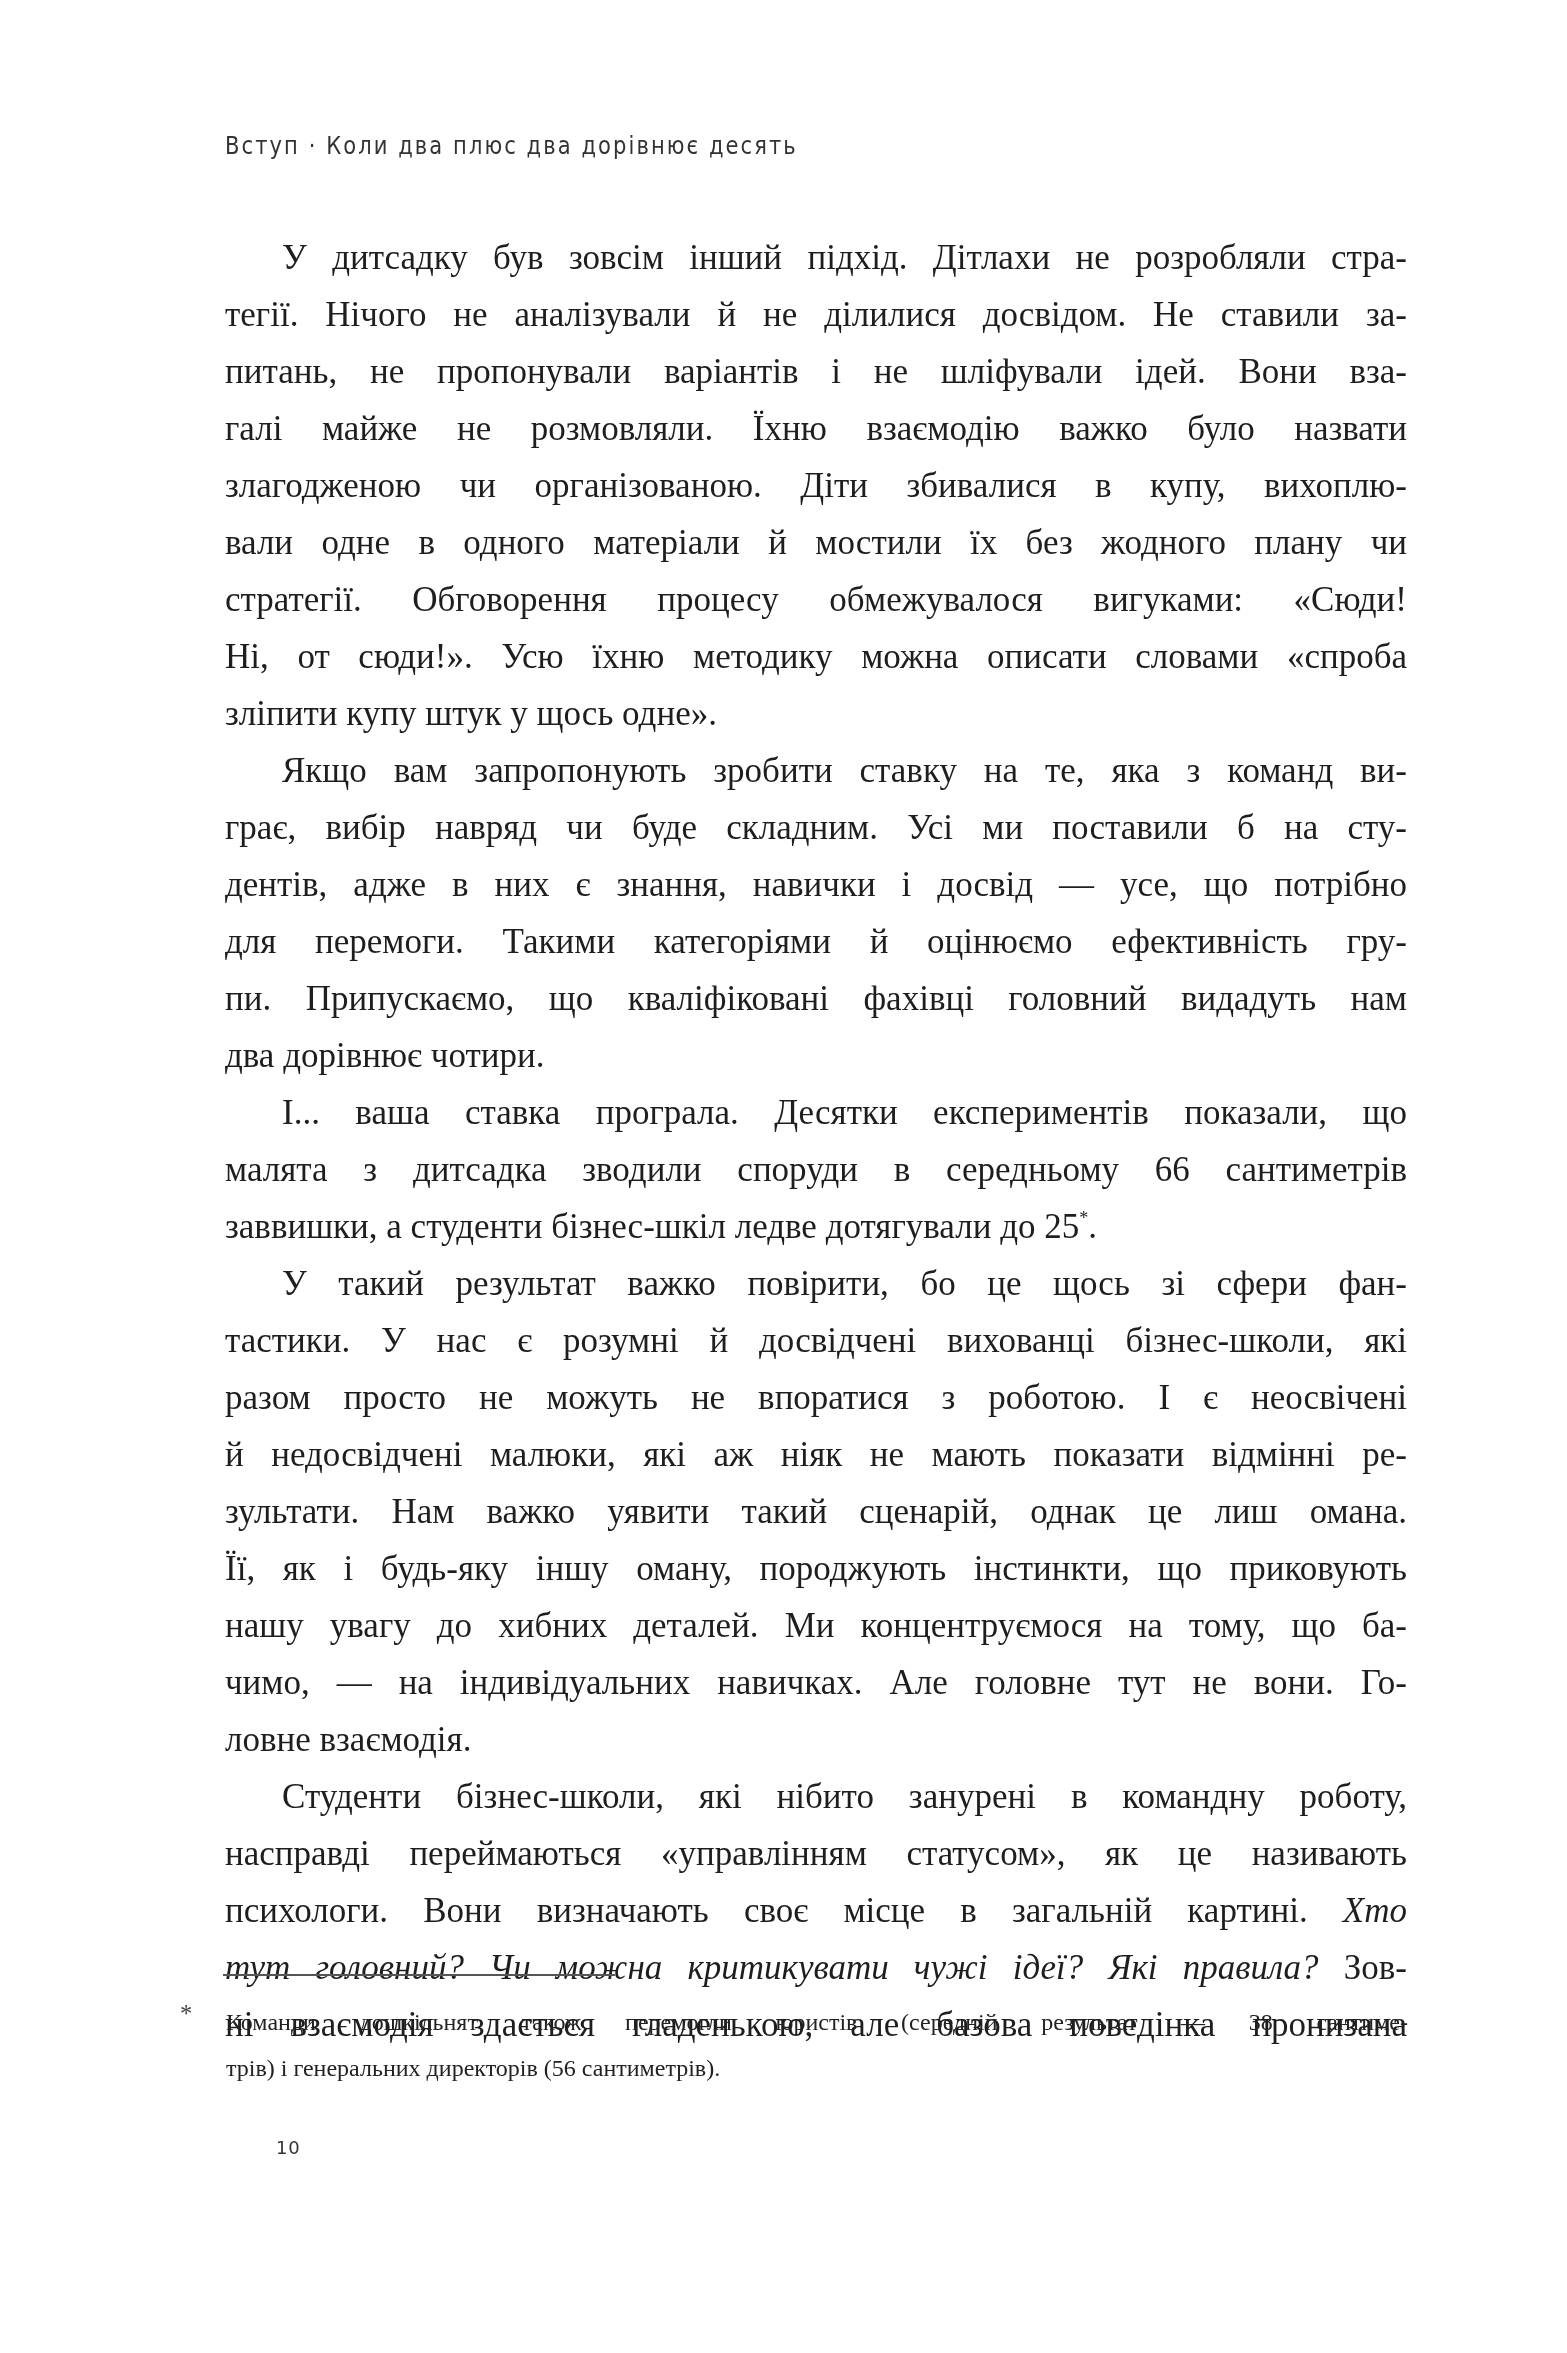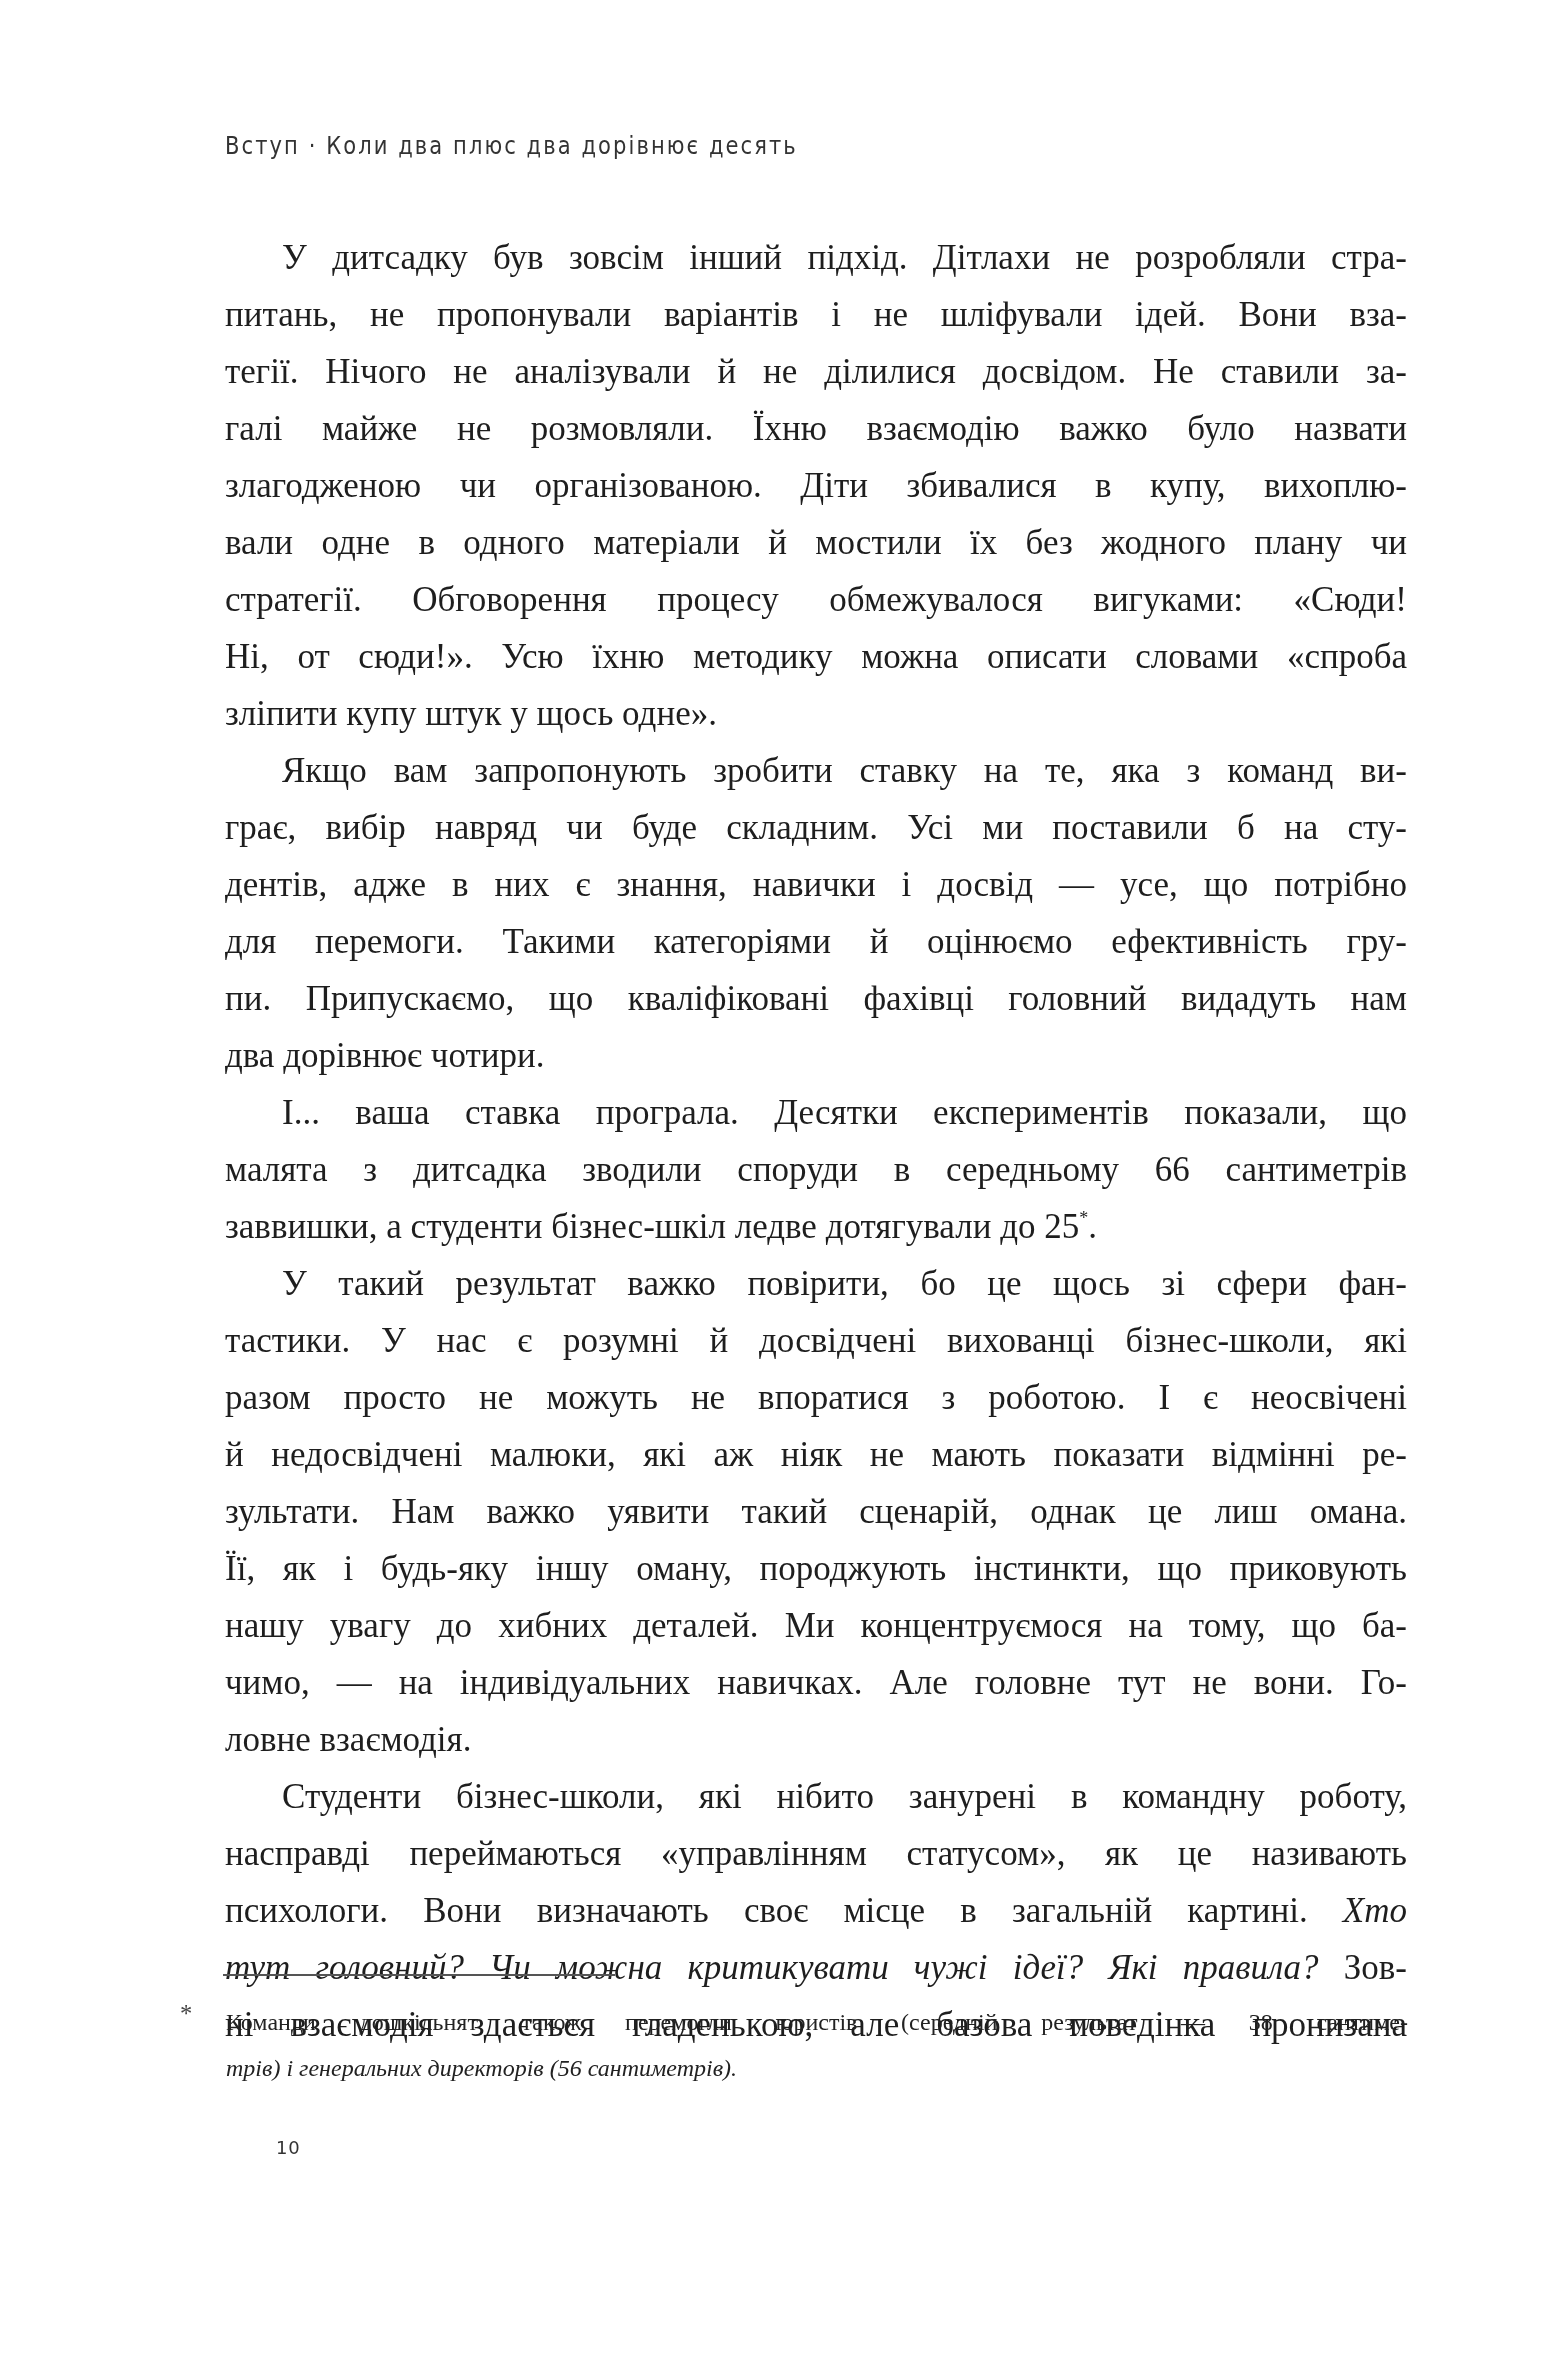--- a/index.html
+++ b/index.html
@@ -9,35 +9,35 @@
   .body-text { position:absolute; left:225px; top:229px; width:1182px; }
   .line { font-family:"Liberation Serif", serif; font-size:35px; height:57px; line-height:57px; text-align:justify; text-align-last:justify; white-space:nowrap; color:#1e1e1e; overflow:visible; }
   .line.last { text-align-last:left; }
   .line.indent { padding-left:57px; }
   .line span.it { font-style:italic; }
   sup.fnref { font-size:18px; vertical-align:top; line-height:1; position:relative; top:11.4px; }
   .fn-rule { position:absolute; left:223px; top:1974px; width:392px; height:1.6px; background:#555; }
   .fn-mark { position:absolute; left:180px; top:2000px; font-family:"Liberation Serif", serif; font-size:24.5px; color:#444; }
   .footnote { position:absolute; left:226px; top:1999px; width:1182px; }
   .fn-line { font-family:"Liberation Serif", serif; font-size:24px; line-height:46px; height:46px; text-align:justify; text-align-last:justify; white-space:nowrap; color:#222; }
-  .fn-line.last { text-align-last:left;font-style:italic; }
+  .fn-line.last { text-align-last:left; }
   .page-number { position:absolute; left:276px; top:2137px; font-family:"DejaVu Sans", sans-serif; font-size:18px; color:#333; letter-spacing:0.8px; }
 </style>
 </head>
 <body>
 
 <div class="page">
 
   <div class="running-head">Вступ · Коли два плюс два дорівнює десять</div>
 
   <div class="body-text">
 
     <div class="line indent">У дитсадку був зовсім інший підхід. Дітлахи не розробляли стра-</div>
+    <div class="line">тегії. Нічого не аналізували й не ділилися досвідом. Не ставили за-</div>
     <div class="line">питань, не пропонували варіантів і не шліфували ідей. Вони вза-</div>
-    <div class="line">тегії. Нічого не аналізували й не ділилися досвідом. Не ставили за-</div>
     <div class="line">галі майже не розмовляли. Їхню взаємодію важко було назвати</div>
     <div class="line">злагодженою чи організованою. Діти збивалися в купу, вихоплю-</div>
     <div class="line">вали одне в одного матеріали й мостили їх без жодного плану чи</div>
     <div class="line">стратегії. Обговорення процесу обмежувалося вигуками: «Сюди!</div>
     <div class="line">Ні, от сюди!». Усю їхню методику можна описати словами «спроба</div>
     <div class="line last">зліпити купу штук у щось одне».</div>
 
     <div class="line indent">Якщо вам запропонують зробити ставку на те, яка з команд ви-</div>
     <div class="line">грає, вибір навряд чи буде складним. Усі ми поставили б на сту-</div>
     <div class="line">дентів, адже в них є знання, навички і досвід — усе, що потрібно</div>

